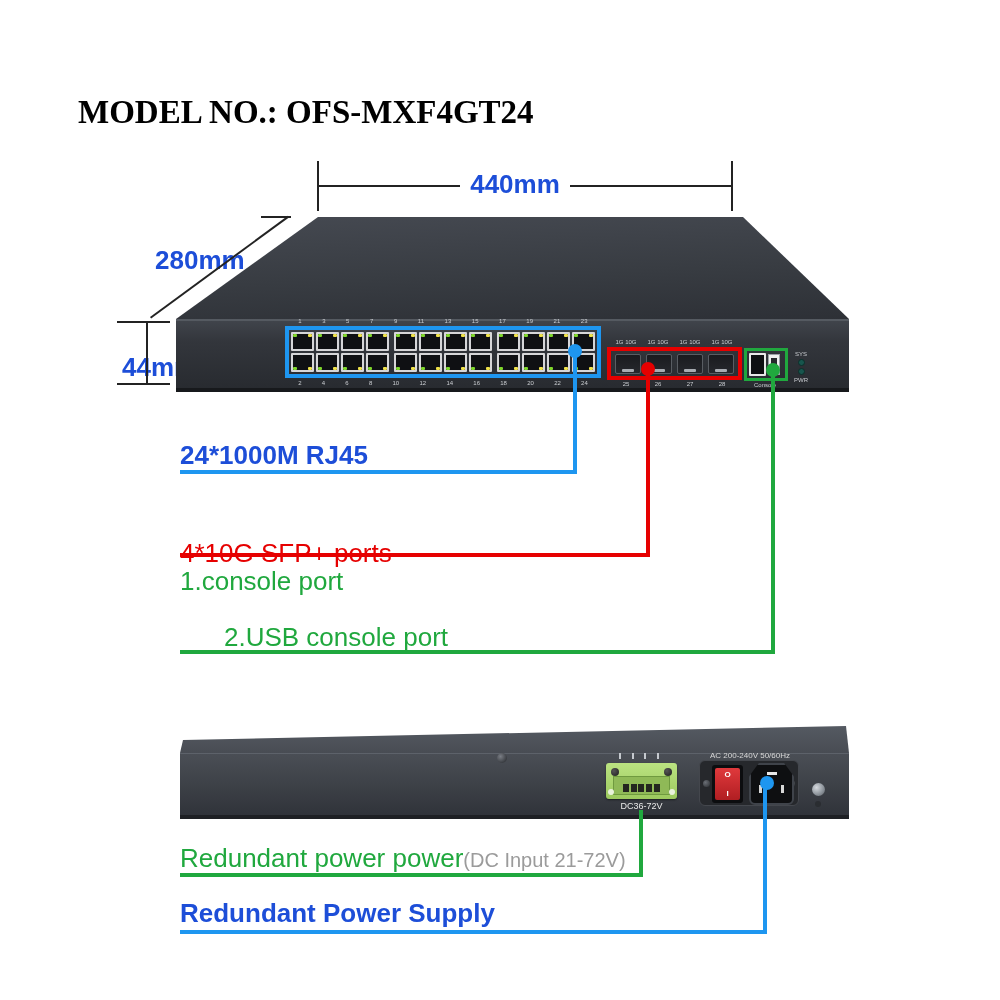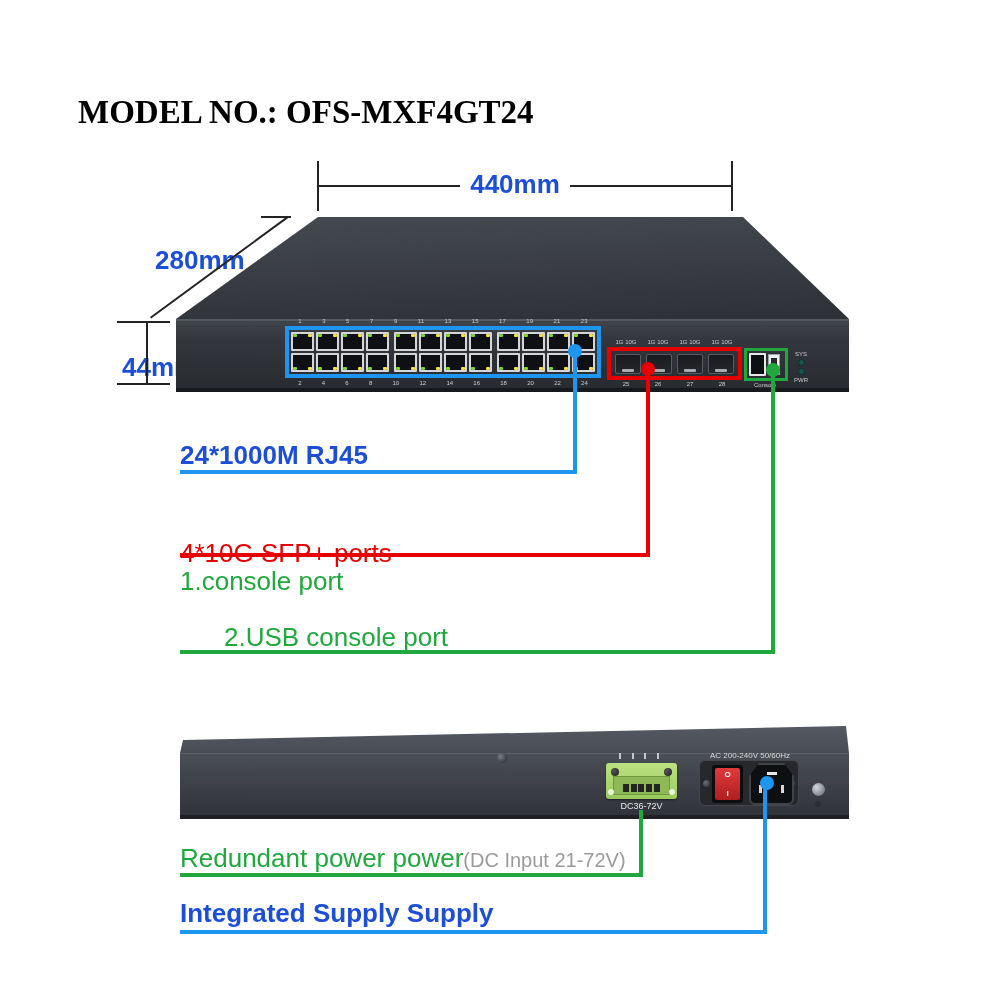--- a/index.html
+++ b/index.html
@@ -404,15 +404,15 @@
 
   <div class="cline green-bg" style="left:639px;top:810px;width:4px;height:67px;"></div>
   <div class="cline green-bg" style="left:180px;top:873px;width:463px;height:4px;"></div>
   <div class="ctext green-fg" style="left:180px;top:843px;white-space:nowrap;">
     <span>Redundant power power</span><span class="sub">(DC Input 21-72V)</span>
   </div>
 
   <div class="cdot blue-bg" style="left:760px;top:776px;"></div>
   <div class="cline blue-bg" style="left:763px;top:783px;width:4px;height:151px;"></div>
   <div class="cline blue-bg" style="left:180px;top:930px;width:587px;height:4px;"></div>
-  <div class="ctext blue-fg" style="left:180px;top:898px;">Integrated Supply Supply</div>
+  <div class="ctext blue-fg" style="left:180px;top:898px;">Redundant Power Supply</div>
 
 </div>
 
 </body></html>

